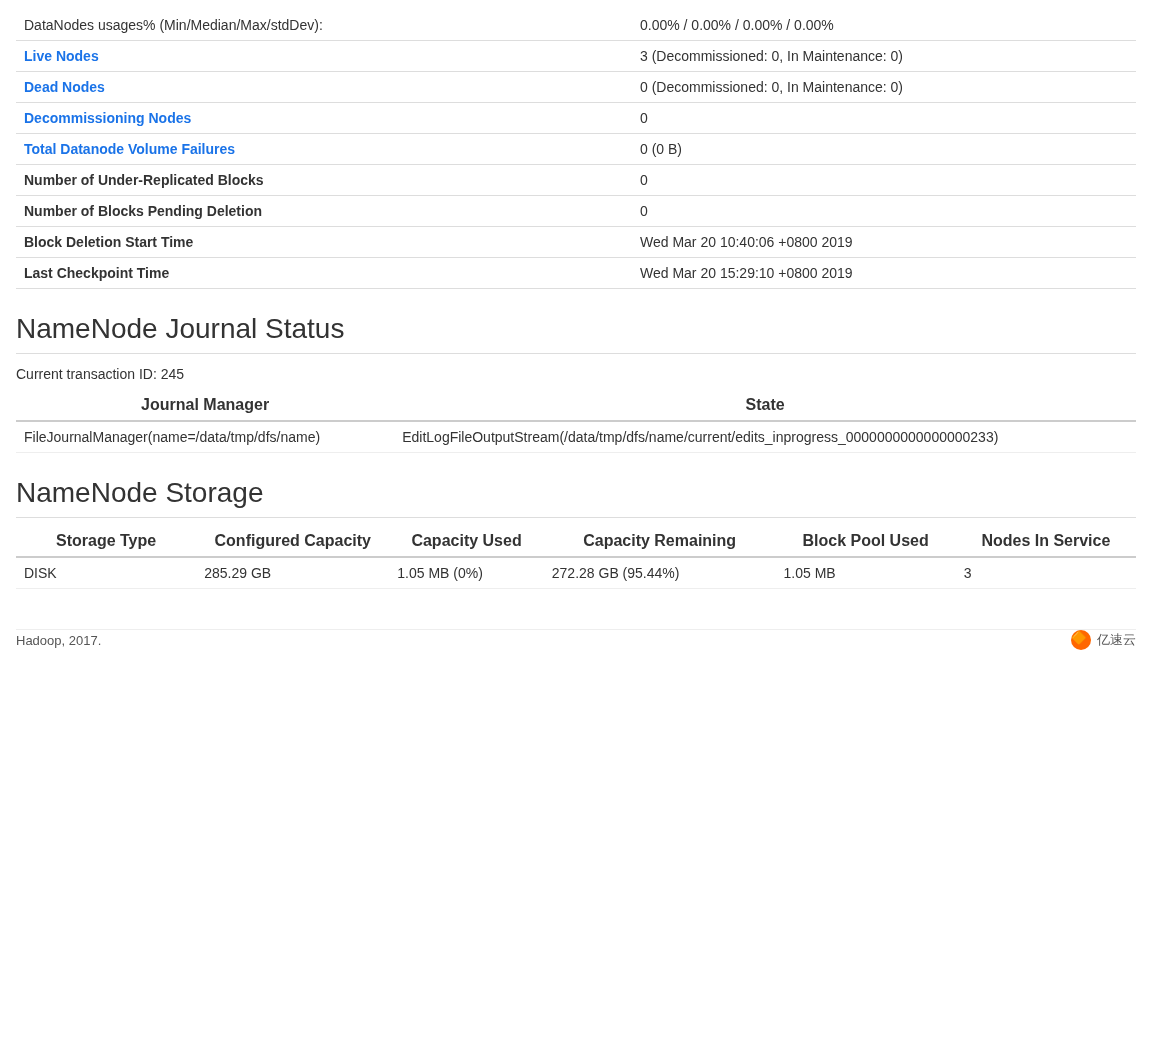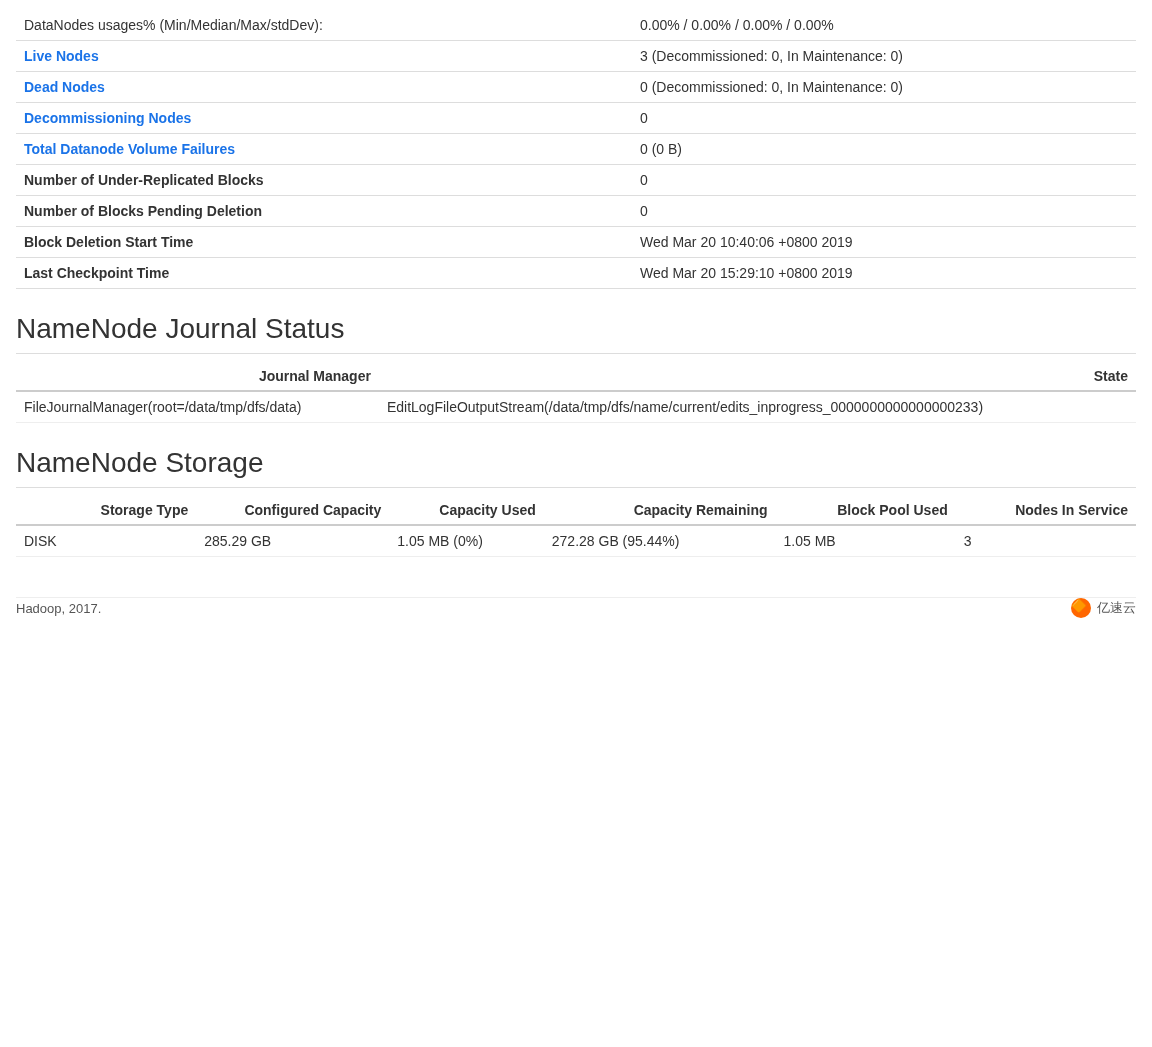--- a/index.html
+++ b/index.html
@@ -62,23 +62,23 @@
     .data-table {
       width: 100%;
       border-collapse: collapse;
       margin-top: 4px;
     }
     .data-table thead tr {
       border-bottom: 2px solid #ccc;
     }
     .data-table th {
       padding: 6px 8px;
-      text-align: right;
+      text-align: center;
       font-weight: bold;
-      font-size: 14px;
+      font-size: 16px;
     }
     .data-table tbody tr {
       border-bottom: 1px solid #eee;
     }
     .data-table tbody td {
       padding: 7px 8px;
       font-size: 14px;
     }
 
     
@@ -170,30 +170,34 @@
         </tr>
         <tr>
           <td style="font-weight: bold;">Last Checkpoint Time</td>
           <td>Wed Mar 20 15:29:10 +0800 2019</td>
         </tr>
       </tbody>
   </table>
 
   <div class="journal-section">
     <h2 class="section-title">NameNode Journal Status</h2>
+    <p class="transaction-id">
+      <span>Current transaction ID:</span>
+      <span>245</span>
+    </p>
     <table class="data-table">
       <thead>
         <tr>
           <th>Journal Manager</th>
           <th>State</th>
         </tr>
       </thead>
       <tbody id="journal-tbody">
       <tr>
-            <td>FileJournalManager(root=/data/tmp/dfs/data)</td>
+            <td>FileJournalManager(name=/data/tmp/dfs/name)</td>
             <td>EditLogFileOutputStream(/data/tmp/dfs/name/current/edits_inprogress_0000000000000000233)</td>
           </tr>
         </tbody>
     </table>
   </div>
 
   <div class="storage-section">
     <h2 class="section-title">NameNode Storage</h2>
   </div>
 

